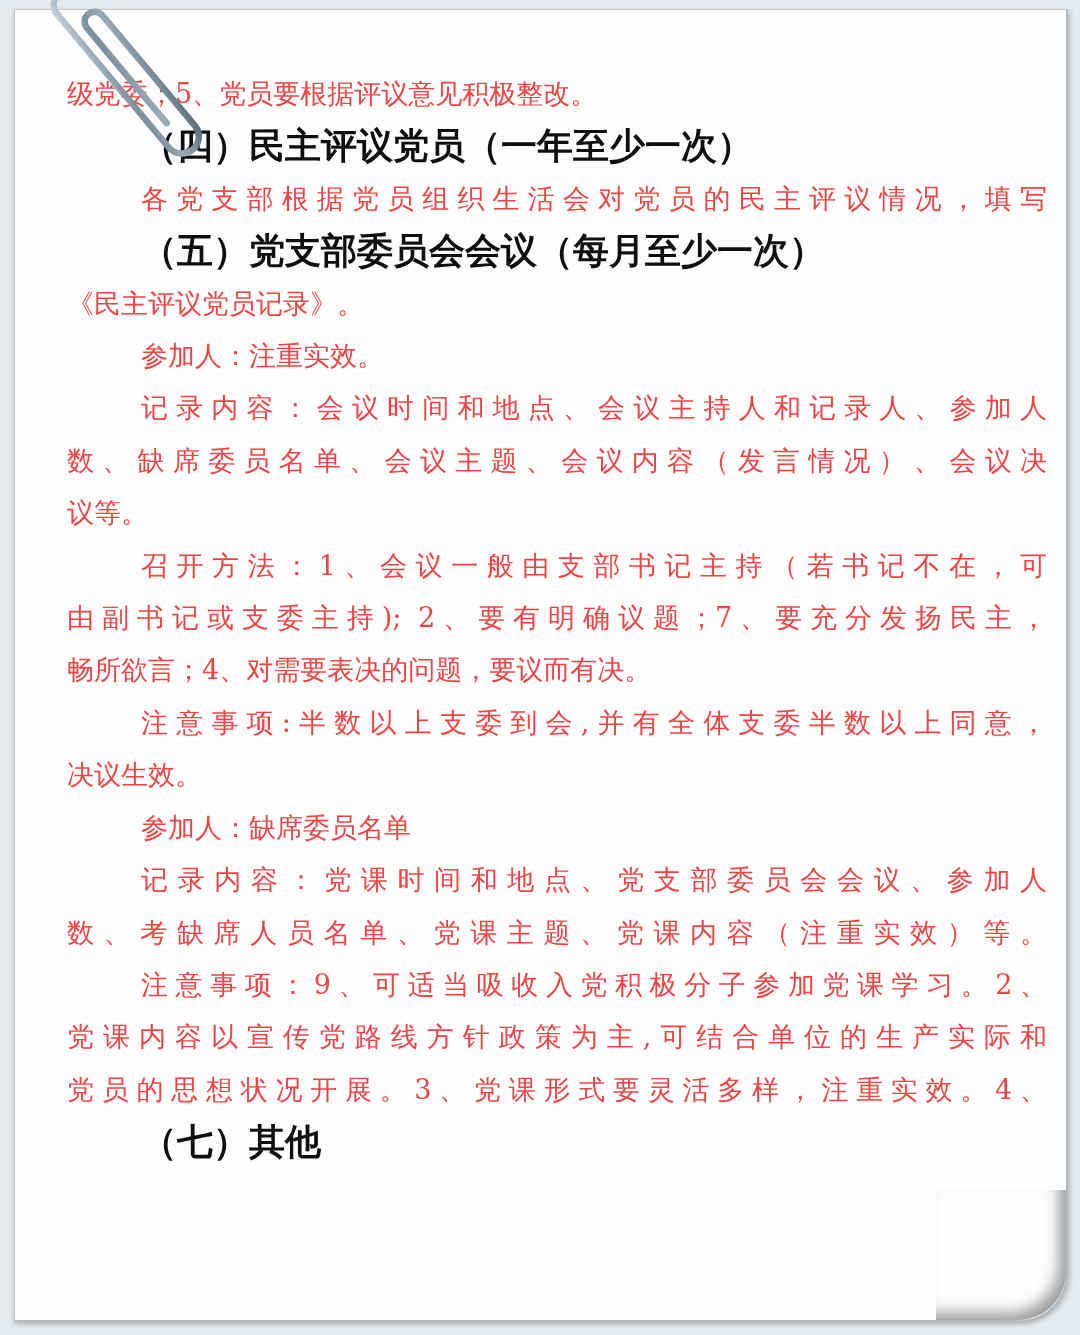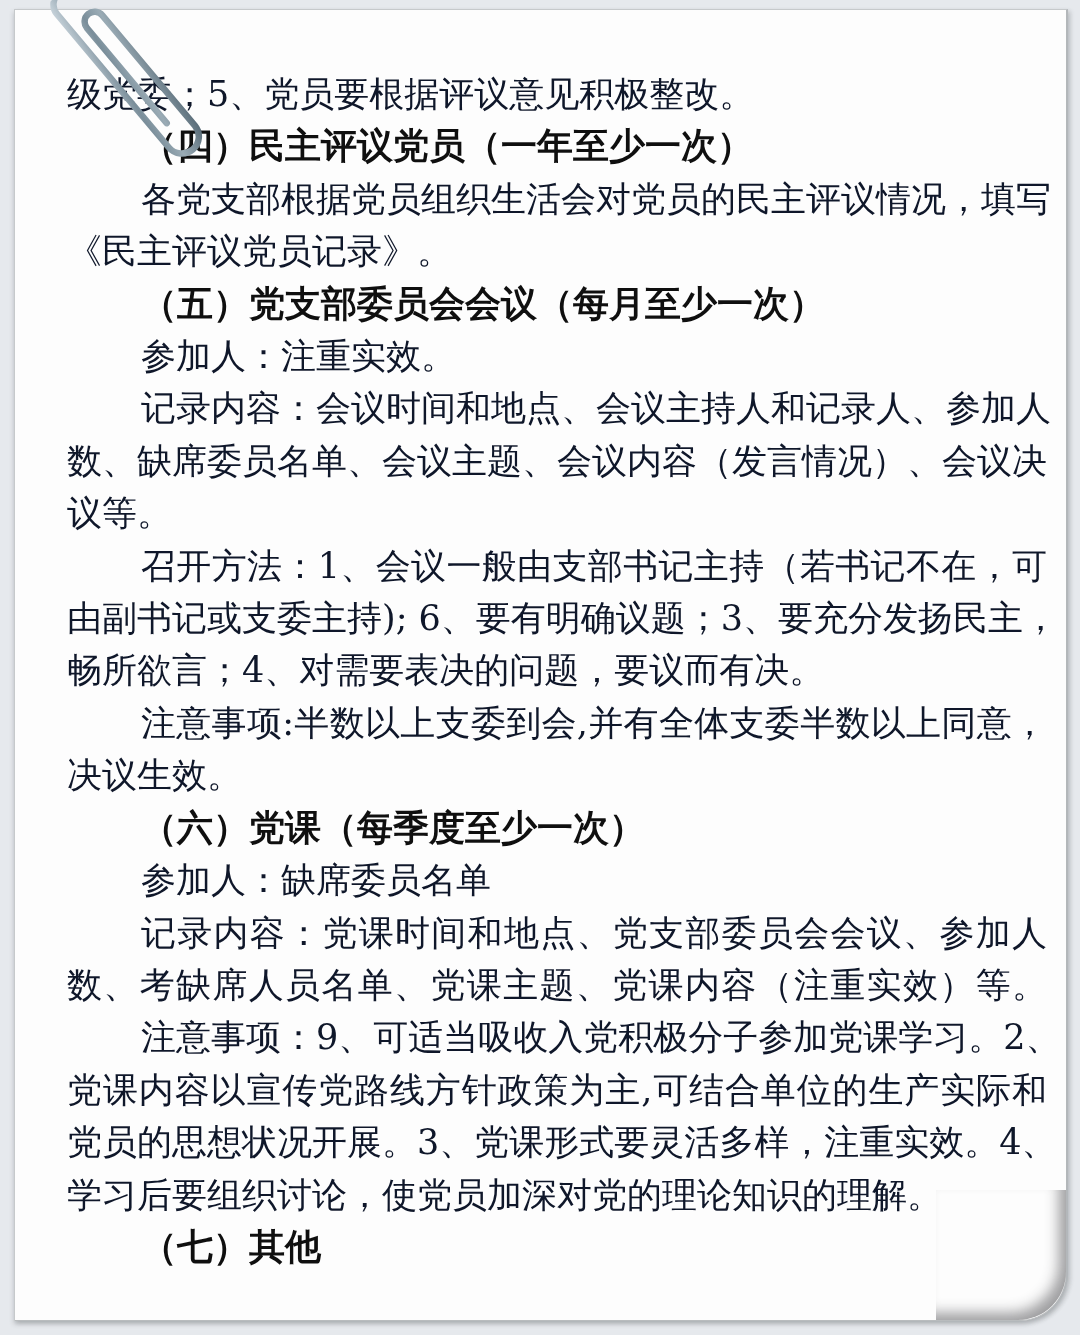--- a/index.html
+++ b/index.html
@@ -22,23 +22,23 @@
   .curl{
     position:absolute;right:0;bottom:0;
     width:130px;height:130px;
     border-bottom-right-radius:48px;
     box-shadow:inset -9px -9px 14px -2px rgba(40,40,45,.45);
   }
   .content{
     position:absolute;left:52px;top:58px;width:980px;
   }
   .line{
-    font-size:35px;
+    font-size:27px;
     line-height:52.4px;
-    color:#0f172a;
+    color:#ef4444;
     white-space:nowrap;
   }
   .indent{text-indent:74px;}
   .fill{text-align:justify;text-align-last:justify;}
   .heading{
     font-family:"DejaVu Sans", sans-serif;
     font-weight:700;
     font-size:36px;
     color:#0f0f0f;
   }
@@ -51,39 +51,37 @@
   }
 </style>
 </head>
 <body>
 
 <div class="paper">
   <div class="content">
     <div class="line">级党委；5、党员要根据评议意见积极整改。</div>
     <div class="line heading indent">（四）民主评议党员（一年至少一次）</div>
     <div class="line indent fill">各党支部根据党员组织生活会对党员的民主评议情况，填写</div>
+    <div class="line heading indent">（五）党支部委员会会议（每月至少一次）</div>
     <div class="line">《民主评议党员记录》。</div>
-    <div class="line heading indent">（五）党支部委员会会议（每月至少一次）</div>
     <div class="line indent">参加人：注重实效。</div>
     <div class="line indent fill">记录内容：会议时间和地点、会议主持人和记录人、参加人</div>
     <div class="line fill">数、缺席委员名单、会议主题、会议内容（发言情况）、会议决</div>
     <div class="line">议等。</div>
     <div class="line indent fill">召开方法：1、会议一般由支部书记主持（若书记不在，可</div>
-    <div class="line fill">由副书记或支委主持); 6、要有明确议题；3、要充分发扬民主，</div>
+    <div class="line fill">由副书记或支委主持); 2、要有明确议题；7、要充分发扬民主，</div>
     <div class="line">畅所欲言；4、对需要表决的问题，要议而有决。</div>
     <div class="line indent fill">注意事项:半数以上支委到会,并有全体支委半数以上同意，</div>
     <div class="line">决议生效。</div>
-    <div class="line heading indent">（六）党课（每季度至少一次）</div>
     <div class="line indent">参加人：缺席委员名单</div>
     <div class="line indent fill">记录内容：党课时间和地点、党支部委员会会议、参加人</div>
     <div class="line fill">数、考缺席人员名单、党课主题、党课内容（注重实效）等。</div>
     <div class="line indent fill">注意事项：9、可适当吸收入党积极分子参加党课学习。2、</div>
     <div class="line fill">党课内容以宣传党路线方针政策为主,可结合单位的生产实际和</div>
     <div class="line fill">党员的思想状况开展。3、党课形式要灵活多样，注重实效。4、</div>
-    <div class="line">学习后要组织讨论，使党员加深对党的理论知识的理解。</div>
     <div class="line heading indent">（七）其他</div>
   </div>
   <div class="curl"></div>
 </div>
 
 <svg class="paperclip" viewBox="0 0 74 250" xmlns="http://www.w3.org/2000/svg">
   <defs>
     <linearGradient id="clipGrad" x1="0" y1="0" x2="1" y2="1">
       <stop offset="0" stop-color="#c3cfd7"></stop>
       <stop offset="0.35" stop-color="#7a8e9a"></stop>

